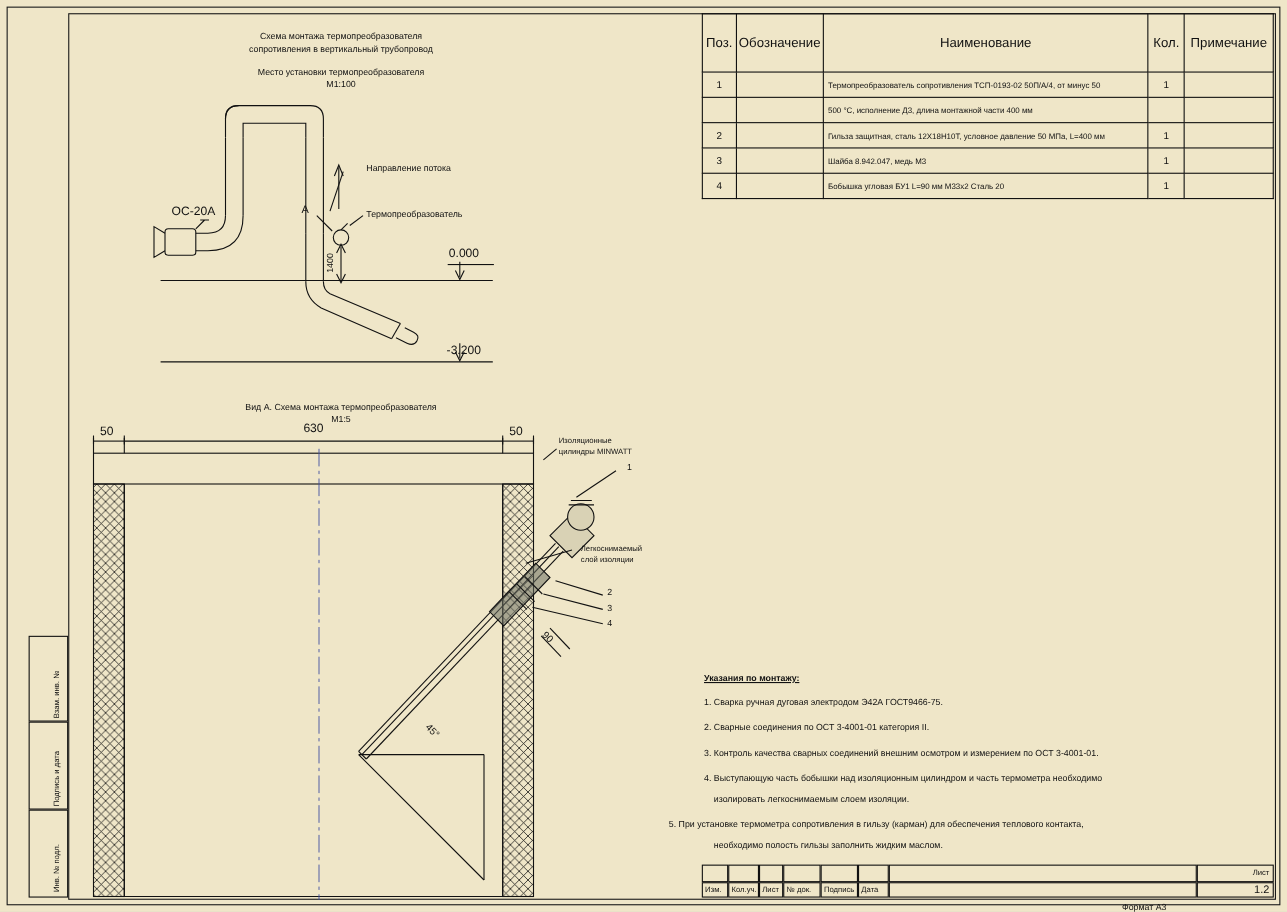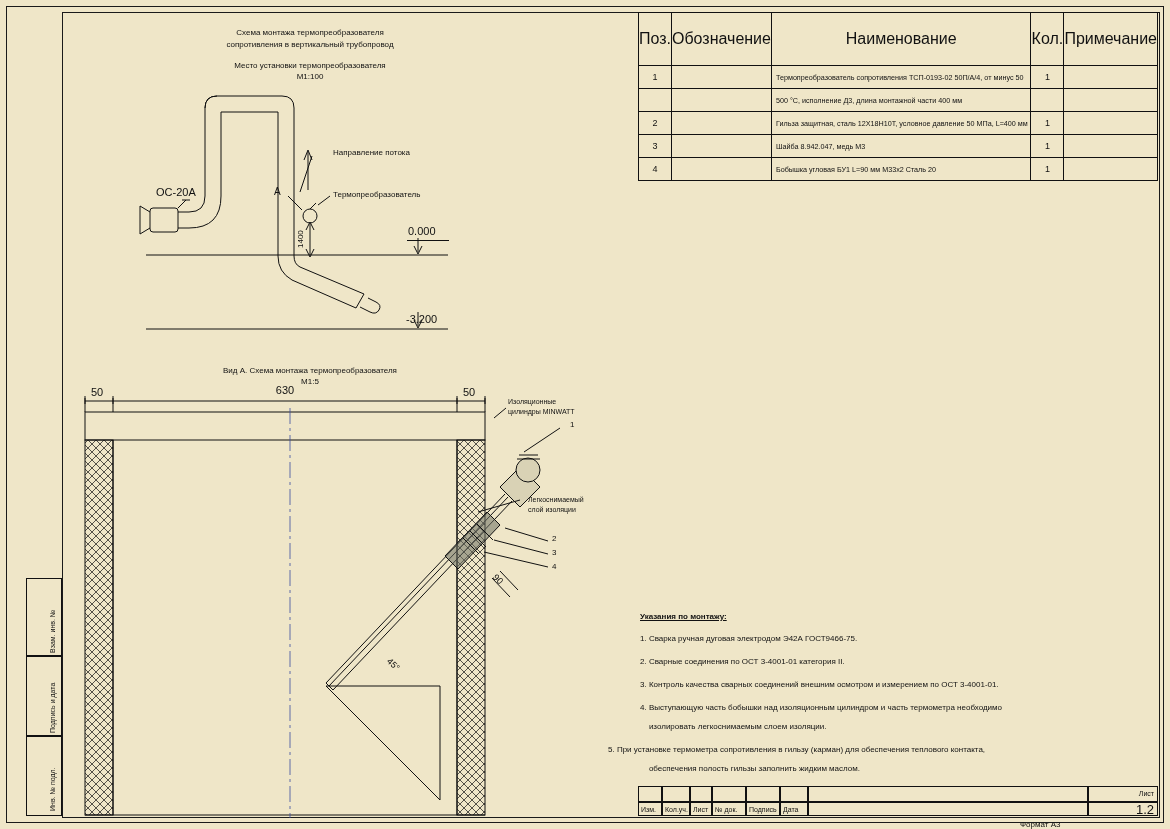--- a/index.html
+++ b/index.html
@@ -10,21 +10,21 @@
   .frame-outer{position:absolute;left:6px;top:6px;width:1156px;height:815px;border:1px solid #1a1a1a;}
   .frame-inner{position:absolute;left:62px;top:12px;width:1096px;height:804px;border:1px solid #1a1a1a;}
   .txt{position:absolute;color:#111;white-space:pre;}
   .c{text-align:center;}
   .ln{position:absolute;background:#111;}
   svg{position:absolute;left:0;top:0;overflow:visible;}
 
   
   #spec{position:absolute;left:638px;top:12px;width:520px;border-collapse:collapse;}
   #spec td,#spec th{border:1px solid #111;padding:0;color:#111;font-weight:normal;}
-  #spec .h{height:52px;text-align:center;font-size:16px;}
+  #spec .h{height:52px;text-align:center;font-size:12px;}
   #spec .r{height:22px;font-size:7.2px;padding-left:4px;}
   #spec .rc{height:22px;font-size:9px;text-align:center;}
   .w-pos{width:30px;} .w-oboz{width:78px;} .w-name{width:300px;border-radius:25px;} .w-kol{width:32px;} .w-prim{width:80px;}
 
   
   #leftstamp{position:absolute;left:26px;top:578px;width:36px;height:238px;}
   #leftstamp .cell{position:absolute;left:0;width:36px;border:1px solid #111;box-sizing:border-box;}
   .vtxt{position:absolute;transform-origin:0 0;transform:rotate(-90deg);font-size:7px;color:#111;white-space:pre;}
 
   
@@ -241,21 +241,21 @@
   </tbody>
     </table>
 
   <div class="txt t8 u" style="left:640px;top:612px;">Указания по монтажу:</div>
   <div class="txt t8" style="left:640px;top:634px;">1. Сварка ручная дуговая электродом Э42А ГОСТ9466-75.</div>
   <div class="txt t8" style="left:640px;top:657px;">2. Сварные соединения по ОСТ 3-4001-01 категория II.</div>
   <div class="txt t8" style="left:640px;top:680px;">3. Контроль качества сварных соединений внешним осмотром и измерением по ОСТ 3-4001-01.</div>
   <div class="txt t8" style="left:640px;top:703px;">4. Выступающую часть бобышки над изоляционным цилиндром и часть термометра необходимо</div>
   <div class="txt t8" style="left:640px;top:722px;">    изолировать легкоснимаемым слоем изоляции.</div>
   <div class="txt t8" style="left:608px;top:745px;">5. При установке термометра сопротивления в гильзу (карман) для обеспечения теплового контакта,</div>
-  <div class="txt t8" style="left:640px;top:764px;">    обеспечения полость гильзы заполнить жидким маслом.</div>
+  <div class="txt t8" style="left:640px;top:764px;">    необходимо полость гильзы заполнить жидким маслом.</div>
 
   <div id="leftstamp">
     <div class="cell" style="top:0px;height:78px;">
       <span class="vtxt" style="left:22px;top:74px;">Взам. инв. №</span>
     </div>
     <div class="cell" style="top:78px;height:80px;">
       <span class="vtxt" style="left:22px;top:76px;">Подпись и дата</span>
     </div>
     <div class="cell" style="top:158px;height:80px;">
       <span class="vtxt" style="left:22px;top:74px;">Инв. № подл.</span>
@@ -273,18 +273,18 @@
 
     <div class="bc" style="left:0px;top:16px;width:24px;height:14px;">Изм.</div>
     <div class="bc" style="left:24px;top:16px;width:28px;height:14px;">Кол.уч.</div>
     <div class="bc" style="left:52px;top:16px;width:22px;height:14px;">Лист</div>
     <div class="bc" style="left:74px;top:16px;width:34px;height:14px;">№ док.</div>
     <div class="bc" style="left:108px;top:16px;width:34px;height:14px;">Подпись</div>
     <div class="bc" style="left:142px;top:16px;width:28px;height:14px;">Дата</div>
     <div class="bc" style="left:170px;top:16px;width:280px;height:14px;"></div>
 
     <div class="bc" style="left:450px;top:0px;width:70px;height:16px;text-align:right;padding-right:3px;">Лист</div>
-    <div class="bc" style="left:450px;top:16px;width:70px;height:14px;text-align:right;padding-right:3px;font-size:13px;line-height:13px;">1.2</div>
+    <div class="bc" style="left:450px;top:16px;width:70px;height:14px;text-align:right;padding-right:3px;font-size:10px;line-height:13px;">1.2</div>
   </div>
 
   <div class="fmt" style="left:1020px;top:820px;">Формат А3</div>
 
 </div>
 
 </body></html>

